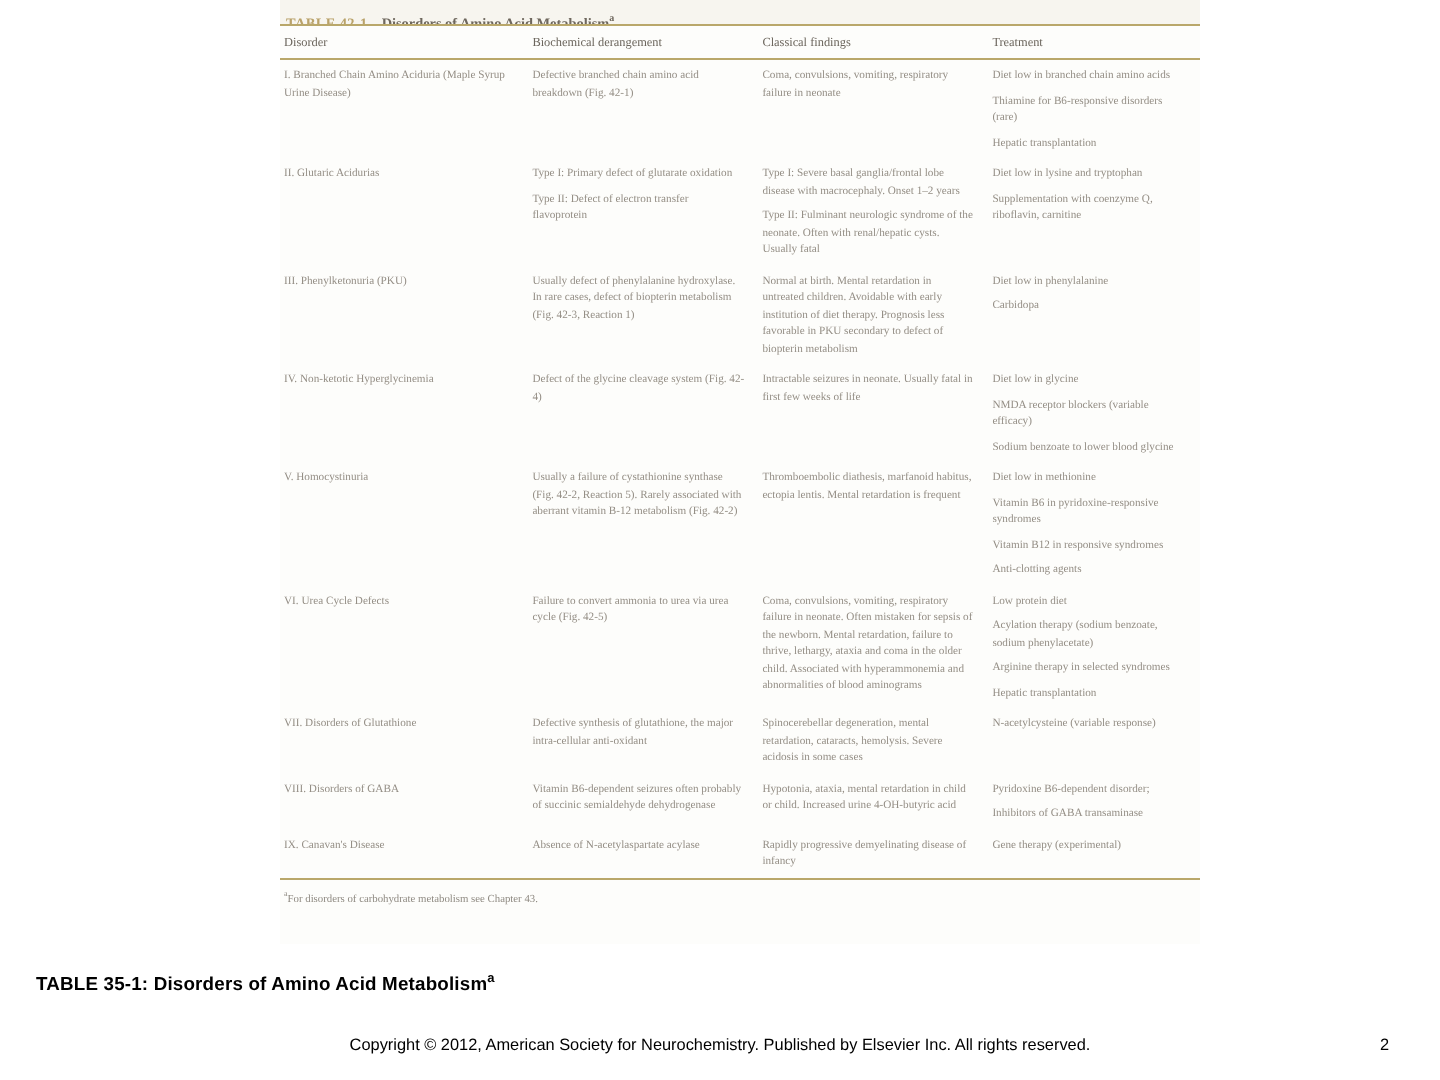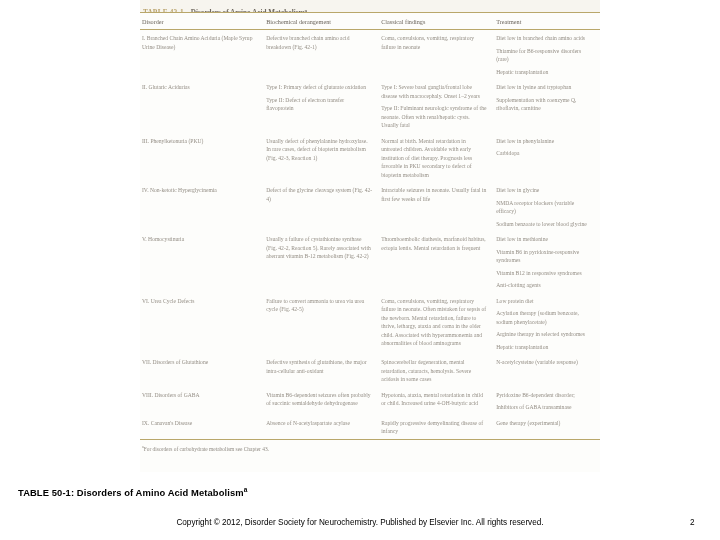--- a/index.html
+++ b/index.html
@@ -241,19 +241,19 @@
           </tr>
         </tbody>
     </table>
 
     <div class="foot">
       <sup>a</sup><span>For disorders of carbohydrate metabolism see Chapter 43.</span>
     </div>
   </div>
 
   <div class="caption">
-    <span>TABLE 50-1: Disorders of Amino Acid Metabolism</span><sup>a</sup>
+    <span>TABLE 35-1: Disorders of Amino Acid Metabolism</span><sup>a</sup>
   </div>
 
-  <div class="copyright">Copyright © 2012, Disorder Society for Neurochemistry. Published by Elsevier Inc. All rights reserved.</div>
+  <div class="copyright">Copyright © 2012, American Society for Neurochemistry. Published by Elsevier Inc. All rights reserved.</div>
   <div class="pagenum">2</div>
 
 </div>
 
 </body></html>

